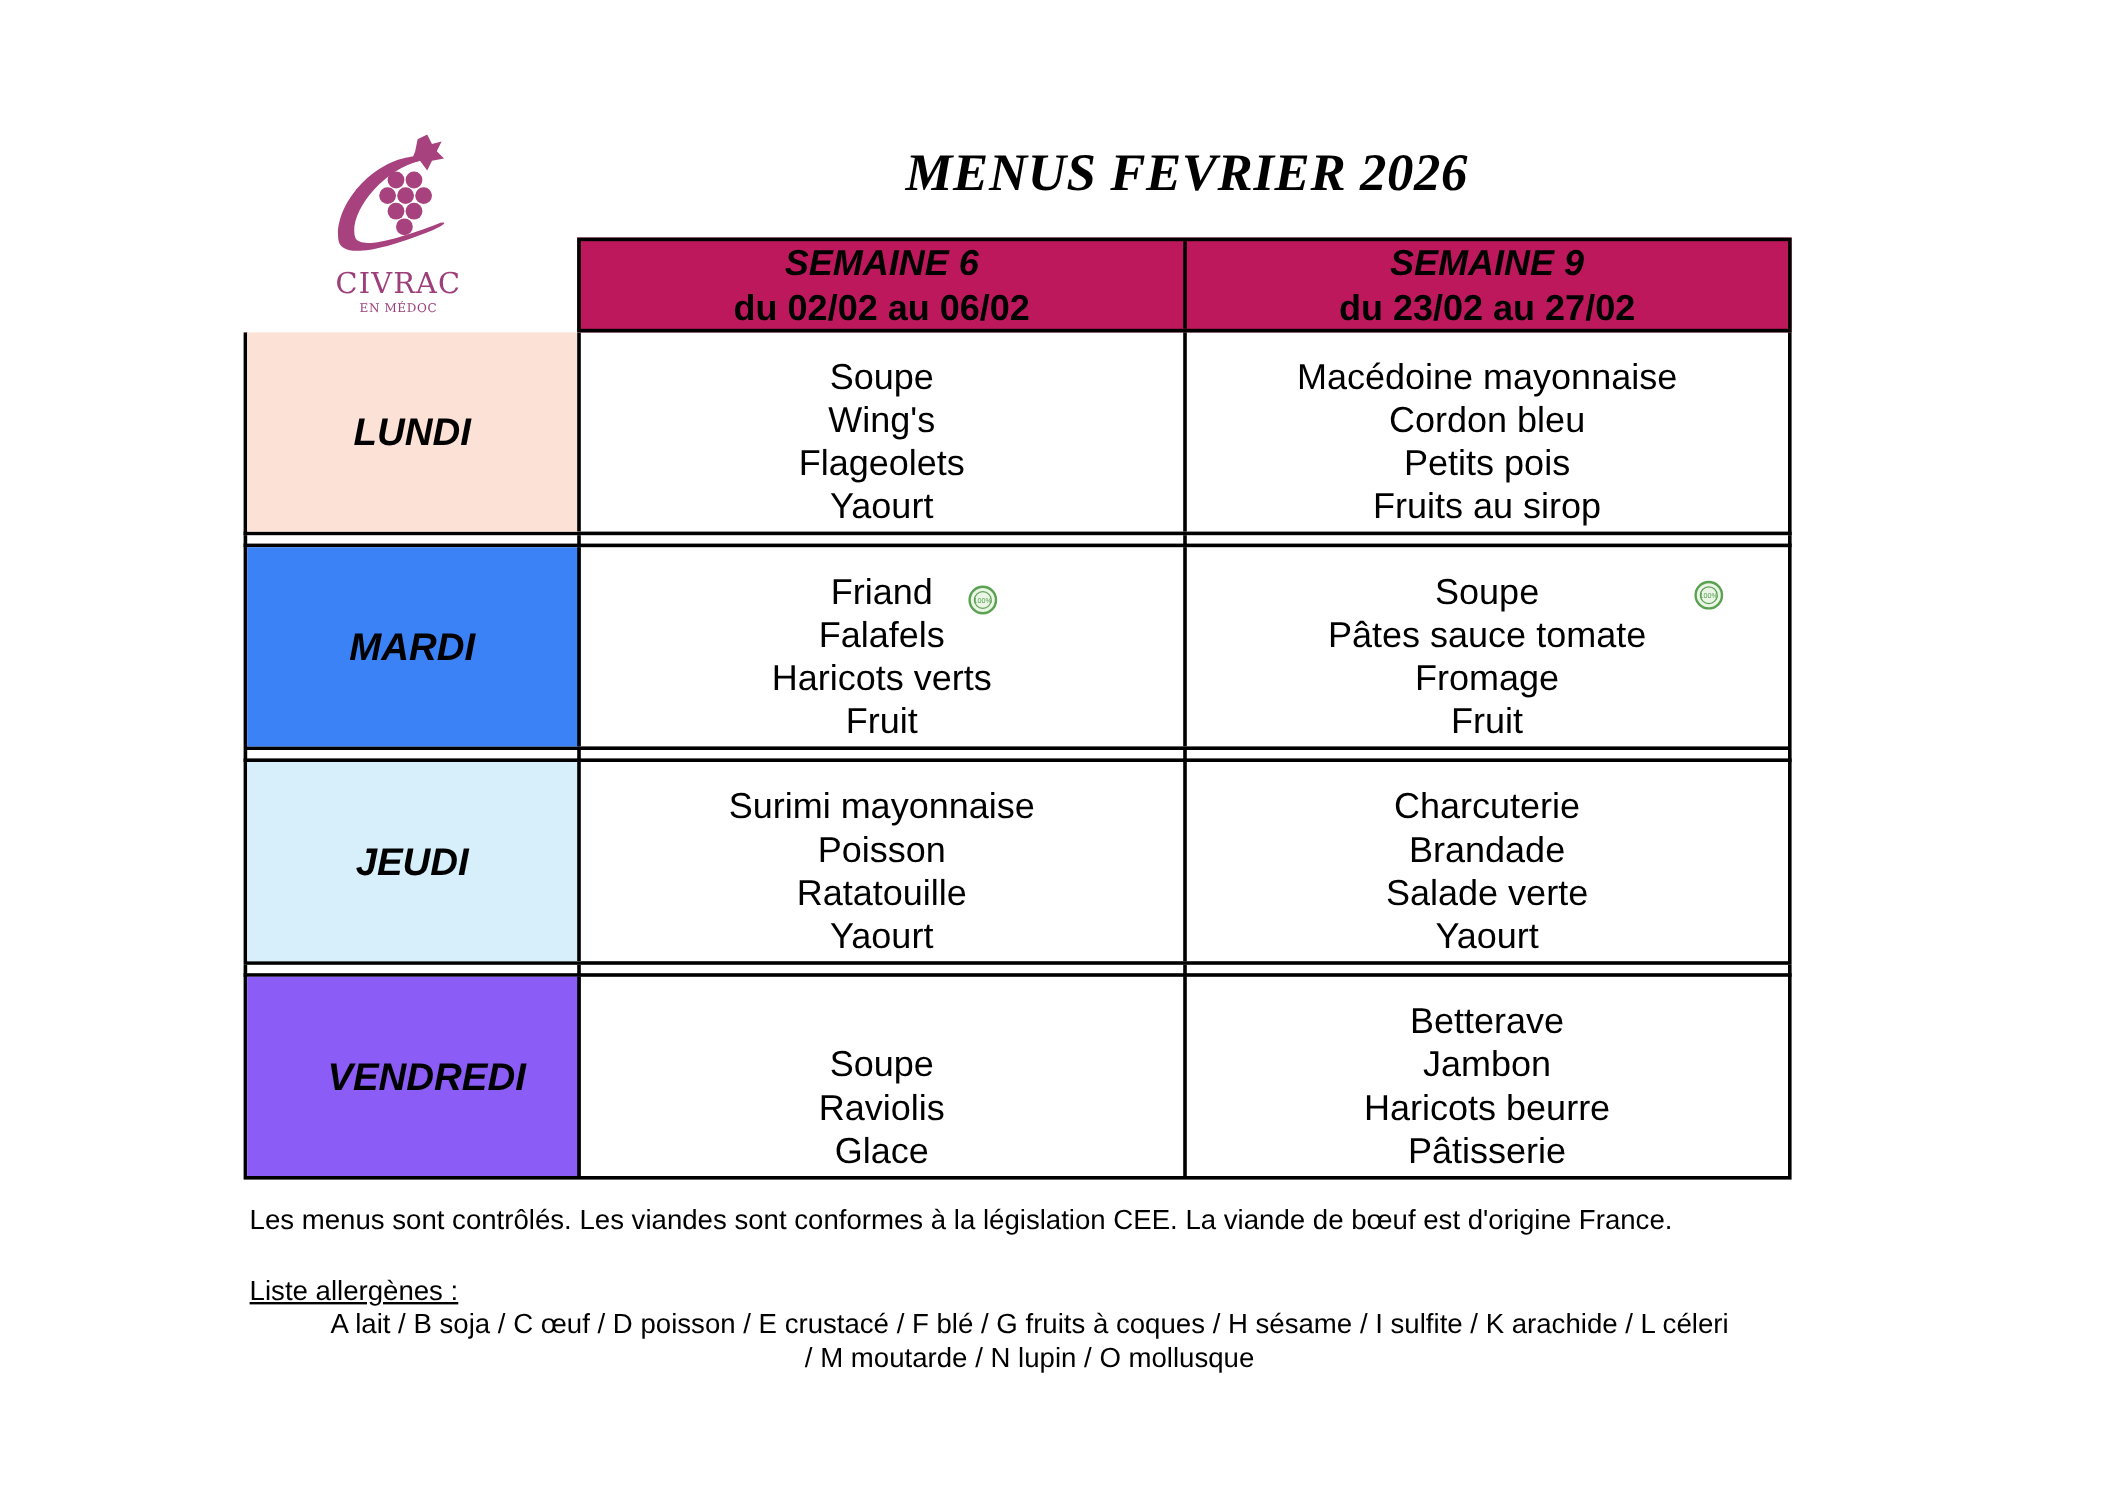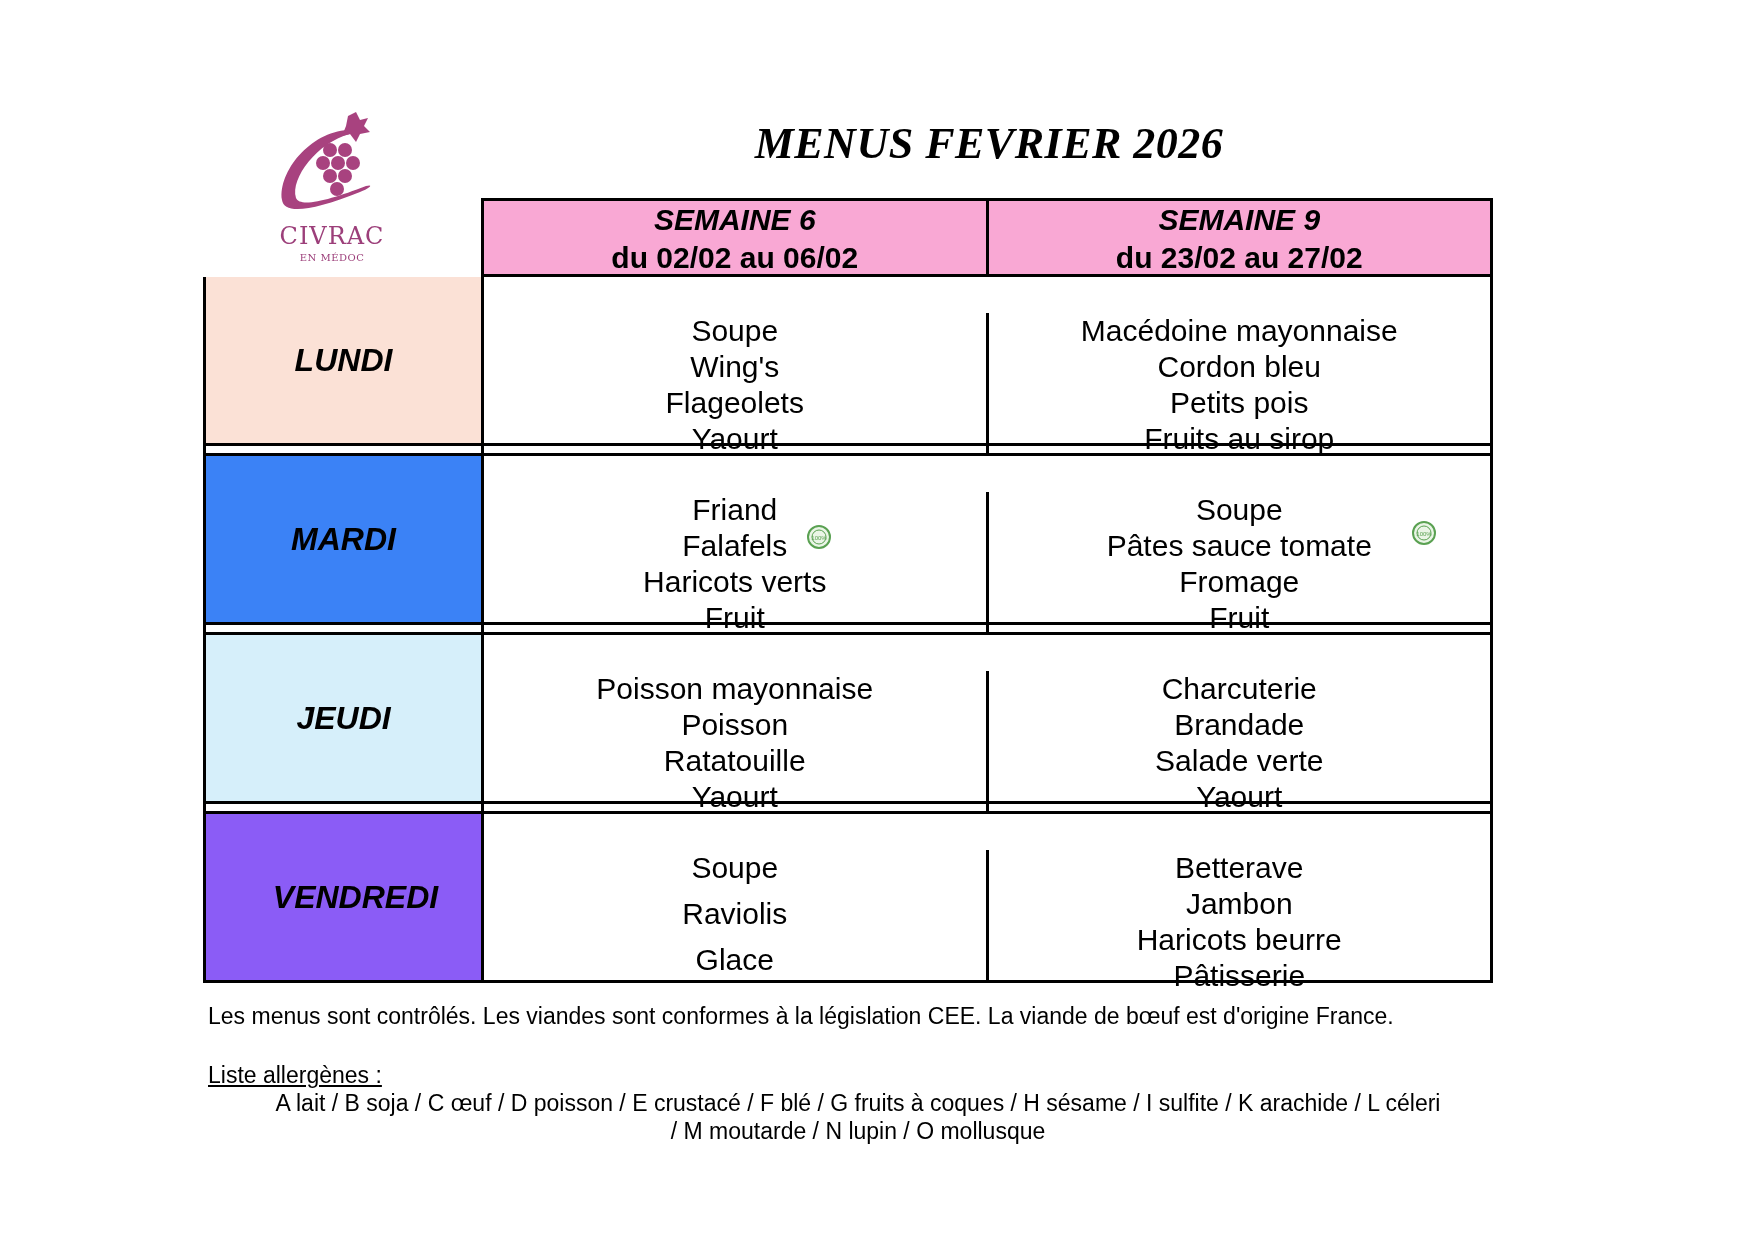--- a/index.html
+++ b/index.html
@@ -5,29 +5,29 @@
     html, body { margin: 0; padding: 0; background: #ffffff; }
     body { width: 1754px; height: 1240px; position: relative; overflow: hidden; font-family: "Liberation Sans", sans-serif; color: #000; }
 
     .logo { position: absolute; left: 262px; top: 112px; width: 140px; height: 160px; }
     .logo svg { position: absolute; left: 8px; top: 0; width: 120px; height: 110px; }
     .logo .brand { position: absolute; left: 0; top: 110px; width: 140px; text-align: center; font-family: "DejaVu Serif", serif; color: #9c3f7a; font-size: 24px; letter-spacing: 1px; line-height: 28px; }
     .logo .brand-sub { position: absolute; left: 0; top: 140px; width: 140px; text-align: center; font-family: "DejaVu Serif", serif; color: #9c3f7a; font-size: 10px; letter-spacing: 0.5px; }
 
     .title { position: absolute; left: 484px; width: 1010px; top: 112px; text-align: center; font-family: "Liberation Serif", serif; font-style: italic; font-weight: bold; font-size: 44px; line-height: 64px; letter-spacing: 0.5px; }
 
-    .header-row { position: absolute; left: 481px; top: 198px; width: 1012px; height: 79px; display: flex; box-sizing: border-box; border: 3px solid #000; background: #f9a8d4; }
+    .header-row { position: absolute; left: 481px; top: 198px; width: 1012px; height: 79px; display: flex; box-sizing: border-box; border: 3px solid #000; background: #be185d; }
     .header-cell { flex: 1; text-align: center; font-weight: bold; font-size: 30px; line-height: 38px; padding-top: 0; box-sizing: border-box; }
     .header-cell + .header-cell { border-left: 3px solid #000; }
     .header-cell .wk { font-style: italic; display: block; }
     .header-cell .dates { display: block; }
 
     .day-block { position: absolute; left: 203px; width: 1290px; display: flex; box-sizing: border-box; border: 3px solid #000; }
     .day-label { width: 278px; box-sizing: border-box; border-right: 3px solid #000; display: flex; align-items: center; justify-content: center; font-weight: bold; font-style: italic; font-size: 32px; }
-    .day-cell { flex: 1; position: relative; display: flex; flex-direction: column; justify-content: space-between; align-items: center; font-size: 30px; line-height: 36px; box-sizing: border-box; padding: 0 0 2px 0; margin-top: 36px; }
+    .day-cell { flex: 1; position: relative; display: flex; flex-direction: column; justify-content: flex-end; align-items: center; font-size: 30px; line-height: 36px; box-sizing: border-box; padding: 0 0 2px 0; }
     .day-cell + .day-cell { border-left: 3px solid #000; }
     .gap-row { position: absolute; left: 203px; width: 1290px; height: 10px; box-sizing: border-box; border-left: 3px solid #000; border-right: 3px solid #000; display: flex; }
     .gap-row .g1 { width: 278px; border-right: 3px solid #000; box-sizing: border-box; }
     .gap-row .g2 { flex: 1; border-right: 3px solid #000; box-sizing: border-box; }
     .gap-row .g3 { flex: 1; }
 
     .bio-icon { position: absolute; width: 26px; height: 26px; }
     .bio-icon svg { width: 26px; height: 26px; }
 
     .footer { position: absolute; left: 208px; width: 1300px; font-size: 23px; line-height: 28px; }
@@ -122,21 +122,21 @@
 </div>
 <div class="gap-row" style="top:625px;">
     <div class="g1"></div>
     <div class="g2"></div>
     <div class="g3"></div>
   </div>
 
 <div class="day-block" style="top:632px;height:172px;">
   <div class="day-label" style="background:#d6effa;">JEUDI</div>
   <div class="day-cell">
-    <span>Poisson mayonnaise</span>
+    <span>Surimi mayonnaise</span>
     <span>Poisson</span>
     <span>Ratatouille</span>
     <span>Yaourt</span>
   </div>
   <div class="day-cell">
     <span>Charcuterie</span>
     <span>Brandade</span>
     <span>Salade verte</span>
     <span>Yaourt</span>
   </div>

